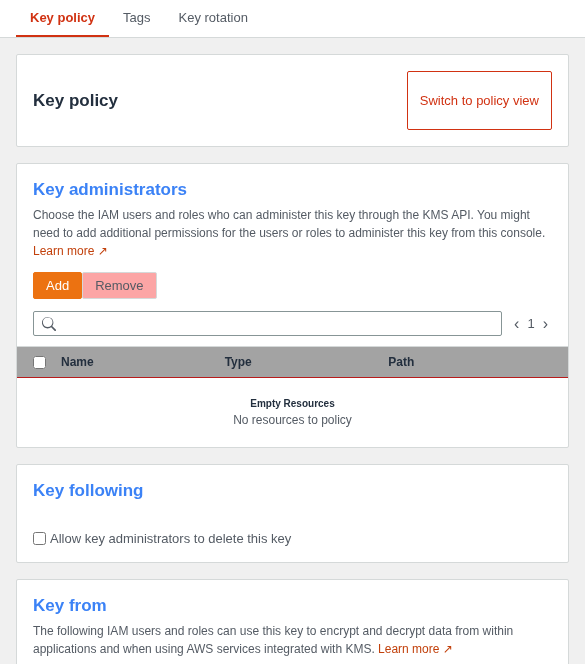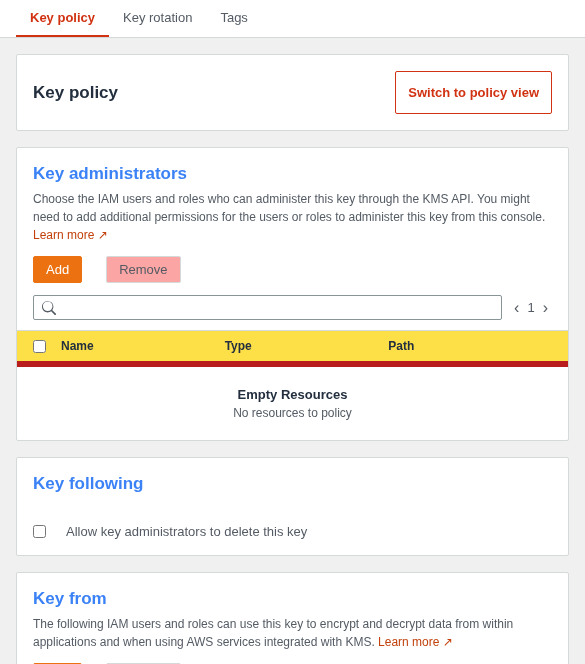--- a/index.html
+++ b/index.html
@@ -82,31 +82,31 @@
     }
     .key-policy-title {
       font-size: 17px;
       font-weight: 700;
       color: #232f3e;
     }
     .switch-policy-btn {
       border: 1px solid #d13212;
       background: #fff;
       color: #d13212;
-      padding: 13px 12px;
-      font-size: 13px;
-      cursor: pointer;
-      border-radius: 2px;
-      font-weight: 700;
+      padding: 21px 12px;
+      font-size: 13px;
+      cursor: pointer;
+      border-radius: 2px;
+      font-weight: 400;
     }
 
     
     .btn-row {
       display: flex;
-      gap: 24px;
+      gap: 0;
       padding: 0 16px 12px 16px;
     }
     .btn-add {
       background: #ec7211;
       color: #fff;
       border: 1px solid #ec7211;
       padding: 5px 12px;
       font-size: 13px;
       cursor: pointer;
       border-radius: 2px;
@@ -171,34 +171,34 @@
     }
 
     
     .table-wrapper {
       border-top: 1px solid #d5d9d9;
     }
     .table-header-row {
       display: grid;
       grid-template-columns: 28px 1fr 1fr 1fr;
       padding: 8px 16px;
-      border-bottom: 6px solid #b91c1c;
-      background: #fde047;
+      border-bottom: 1px solid #b91c1c;
+      background: #a3a3a3;
     }
     .th-cell {
       font-size: 12px;
       font-weight: 700;
       color: #232f3e;
     }
     .table-empty {
       padding: 20px 16px;
       text-align: center;
     }
     .empty-title {
-      font-size: 13px;
+      font-size: 10px;
       font-weight: 700;
       color: #232f3e;
       margin-bottom: 4px;
     }
     .empty-subtitle {
       font-size: 12px;
       color: #545b64;
     }
     .checkbox-cell {
       display: flex;
@@ -208,42 +208,42 @@
       width: 13px;
       height: 13px;
       cursor: pointer;
     }
 
     
     .deletion-content {
       padding: 12px 16px 16px 16px;
       display: flex;
       align-items: center;
-      gap: 20px;
+      gap: 4px;
     }
     .deletion-checkbox {
       width: 13px;
       height: 13px;
       cursor: pointer;
       accent-color: #0073bb;
     }
     .deletion-label {
       font-size: 13px;
       color: #545b64;
     }
   </style>
 </head>
 <body>
 
 <div class="page-container">
 
   <div class="tabs-bar">
     <div class="tab-item active">Key policy</div>
+    <div class="tab-item">Tags</div>
     <div class="tab-item">Key rotation</div>
-    <div class="tab-item">Tags</div>
   </div>
 
   <div class="main-content">
 
     <div class="key-policy-header">
       <div class="key-policy-title">Key policy</div>
       <button class="switch-policy-btn">Switch to policy view</button>
     </div>
 
     <div class="section-card">

